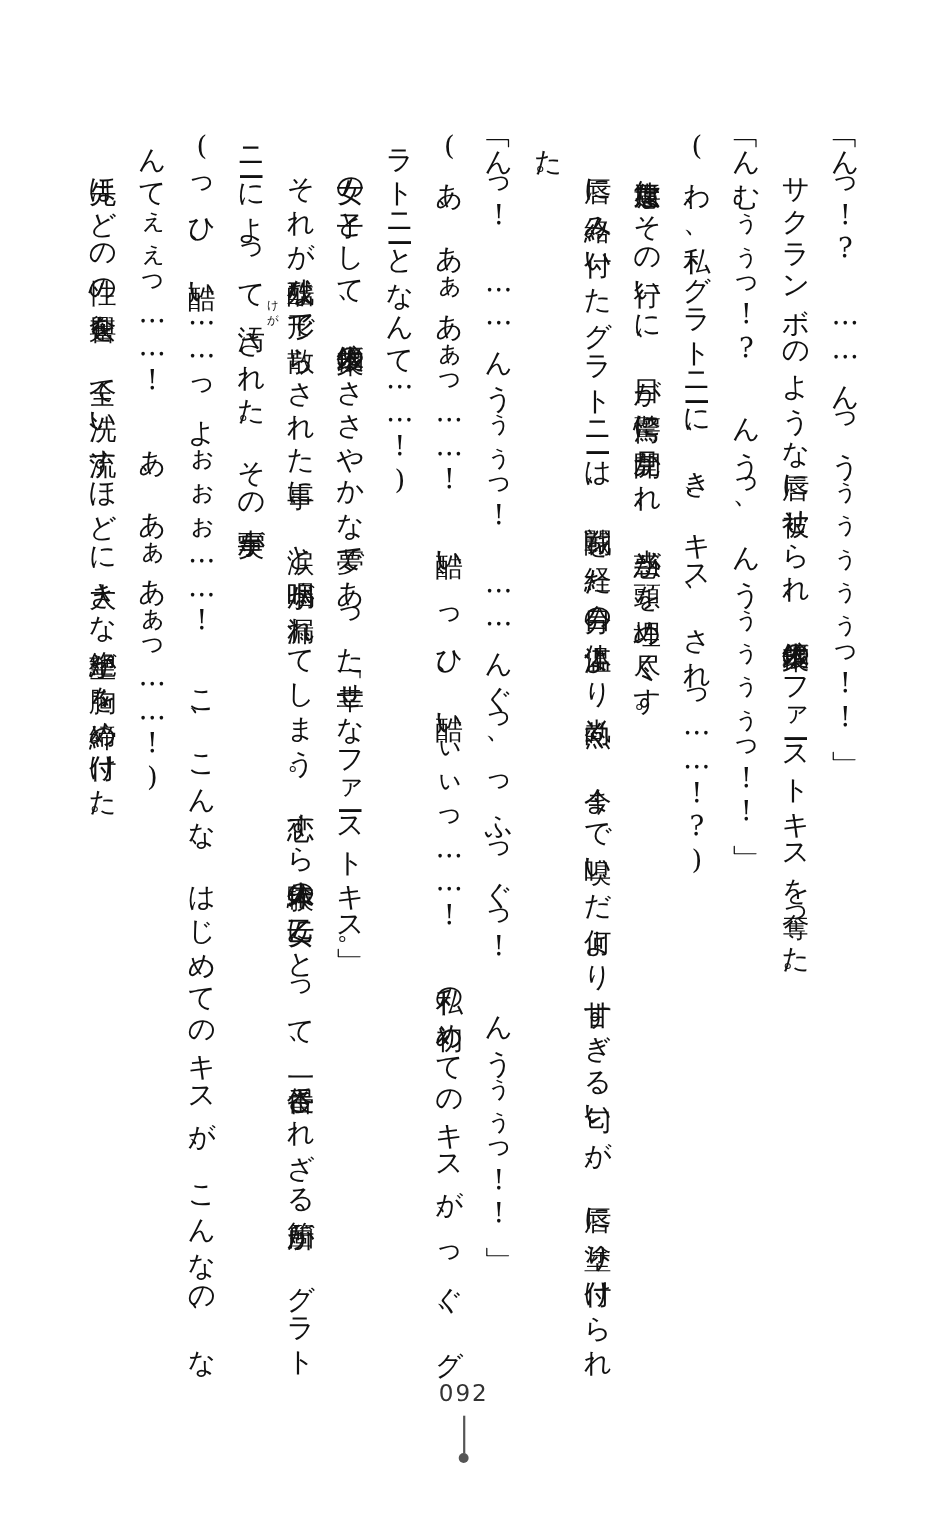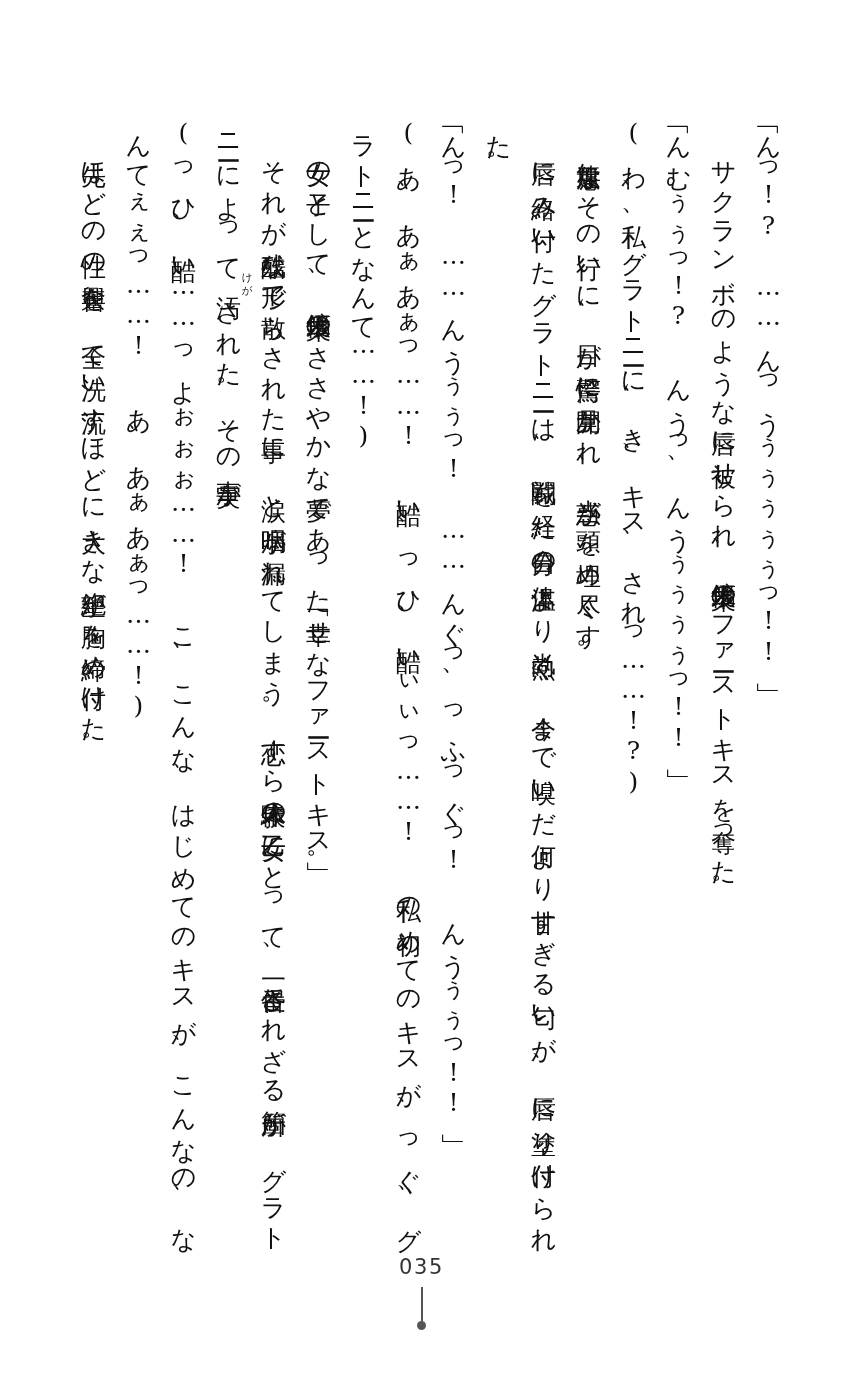--- a/index.html
+++ b/index.html
@@ -104,18 +104,18 @@
     <p class="indent">唇に絡み付いたグラトニーは、戦闘を経た自分の体温より尚熱く、今まで嗅いだ何より甘すぎる匂いが、唇に塗り付けられた。</p>
     <p>「んっ! ……んうぅぅっ! ……んぐっ、っふっぐっ! んうぅぅっ!!」</p>
     <p>(あ、あぁあぁっ……! 酷い、っひ、酷いぃぃっ……! 私の初めてのキスが、っぐ、グラトニーとなんて……!)</p>
     <p class="indent">女の子として、鏑木優菜のささやかな夢であった「幸せなファーストキス」。</p>
     <p class="indent">それが残酷な形で散らされた事に、涙と嗚咽が漏れてしまう。恋すら未体験の乙女にとって、一番侵されざる箇所が、グラトニーによって<ruby>汚<rt>けが</rt></ruby>された。その事実が、</p>
     <p>(っひ、酷い……っよぉぉぉ……! こ、こんな、はじめてのキスが、こんなの、なんてぇぇっ……! あ、あぁあぁっ……!)</p>
     <p class="indent">先ほどの性の興奮を、全て洗い流すほどに大きな絶望が胸を締め付けた。</p>
   </div>
 
   <div class="folio">
-    <span class="folio-number">035</span>
+    <span class="folio-number">092</span>
     <span class="folio-rule"></span>
     <span class="folio-dot"></span>
   </div>
 
 </div>
 
 </body></html>

